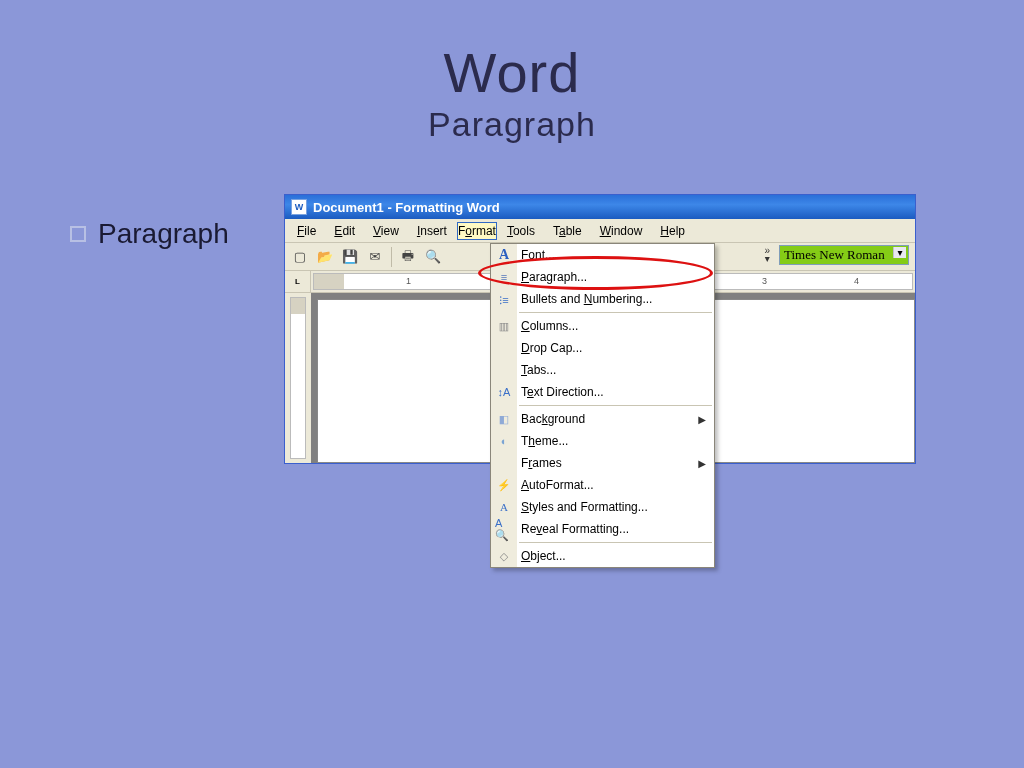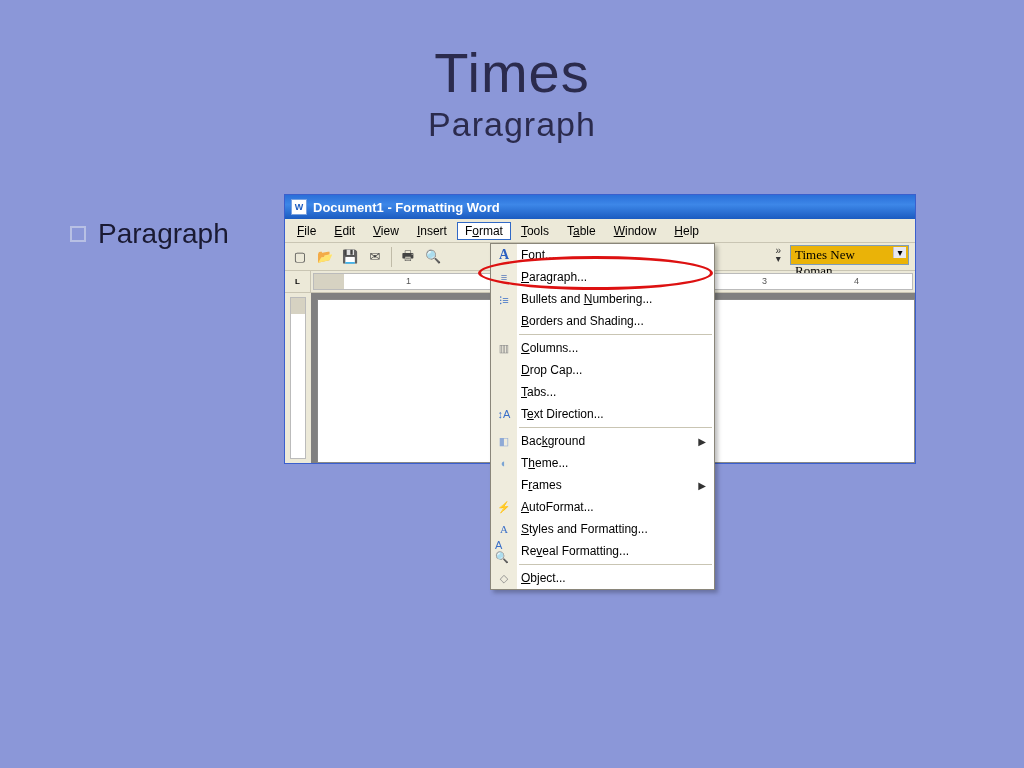--- a/index.html
+++ b/index.html
@@ -80,23 +80,23 @@
     align-items: center;
     padding: 0 4px;
     gap: 2px;
   }
   .menu-item {
     padding: 2px 8px;
     color: #000;
     cursor: default;
   }
   .menu-item.sel {
-    background: #ffffff;
+    background: #fef9c3;
     border: 1px solid #3169c6;
-    padding: 1px 7px;
+    padding: 1px 0;
   }
   .menu-item u { text-decoration: underline; }
   .toolbar {
     background: #ece9d8;
     border-bottom: 1px solid #c9c5b3;
     height: 28px;
     display: flex;
     align-items: center;
     padding: 0 4px;
     gap: 3px;
@@ -118,23 +118,23 @@
     gap: 6px;
   }
   .chevrons {
     font-size: 10px;
     line-height: 8px;
     color: #333;
     text-align: center;
     padding: 2px 3px;
   }
   .font-select {
-    background: #eab308;
+    background: #84cc16;
     border: 1px solid #7f9db9;
-    width: 119px;
+    width: 130px;
     height: 20px;
     font-family: "Times New Roman", serif;
     font-size: 13px;
     padding: 1px 14px 1px 4px;
     color: #000;
     position: relative;
   }
   .font-select::after {
     content: "▾";
     position: absolute;
@@ -258,21 +258,21 @@
     border: 3px solid #d11;
     border-radius: 50%;
     z-index: 20;
     pointer-events: none;
   }
 </style>
 </head>
 <body>
 
 <div class="slide-title">
-  <div class="t1">Times</div>
+  <div class="t1">Word</div>
   <div class="t2">Paragraph</div>
 </div>
 
 <div class="bullet-row">
   <div class="bullet-box"></div>
   <div class="bullet-text">Paragraph</div>
 </div>
 
 <div class="winword">
   <div class="titlebar">
@@ -333,23 +333,20 @@
     <span><u>F</u>ont...</span>
   </div>
   <div class="dd-item">
     <span class="dd-icon">≡</span>
     <span><u>P</u>aragraph...</span>
   </div>
   <div class="dd-item">
     <span class="dd-icon" style="color:#3a6fc8;">⁝≡</span>
     <span>Bullets and <u>N</u>umbering...</span>
   </div>
-  <div class="dd-item">
-    <span><u>B</u>orders and Shading...</span>
-  </div>
 
   <div class="dd-sep"></div>
 
   <div class="dd-item">
     <span class="dd-icon" style="color:#888;">▥</span>
     <span><u>C</u>olumns...</span>
   </div>
   <div class="dd-item">
     <span><u>D</u>rop Cap...</span>
   </div>

